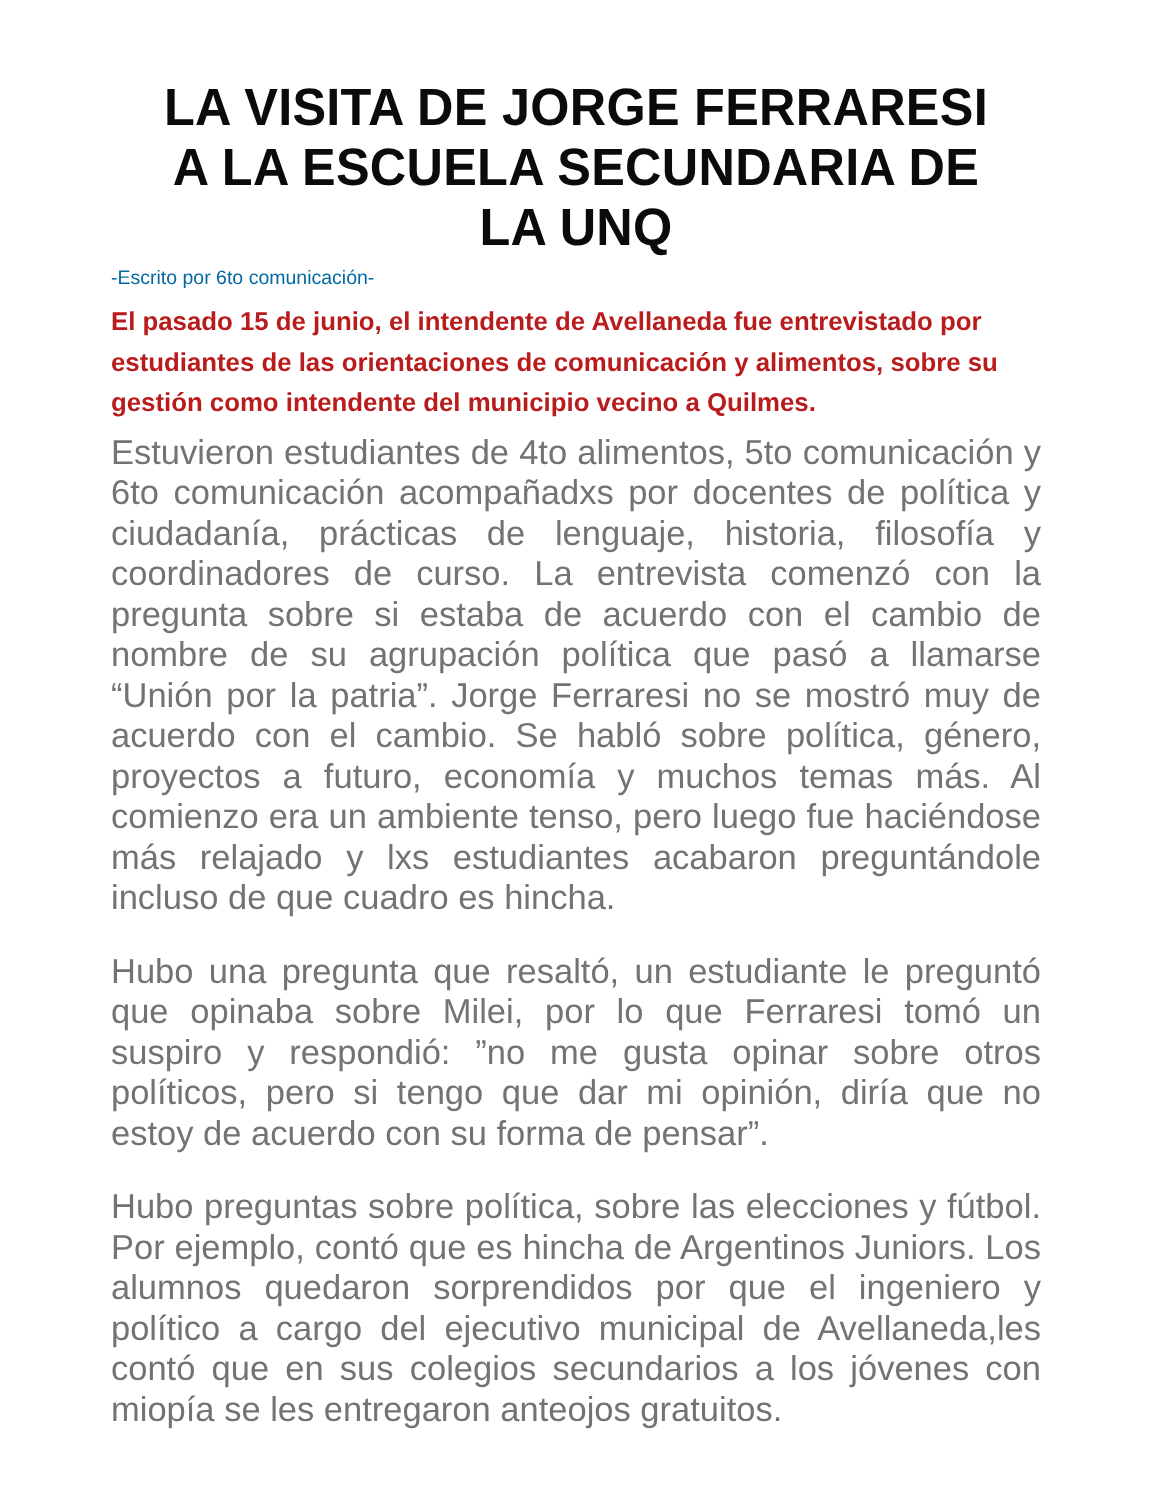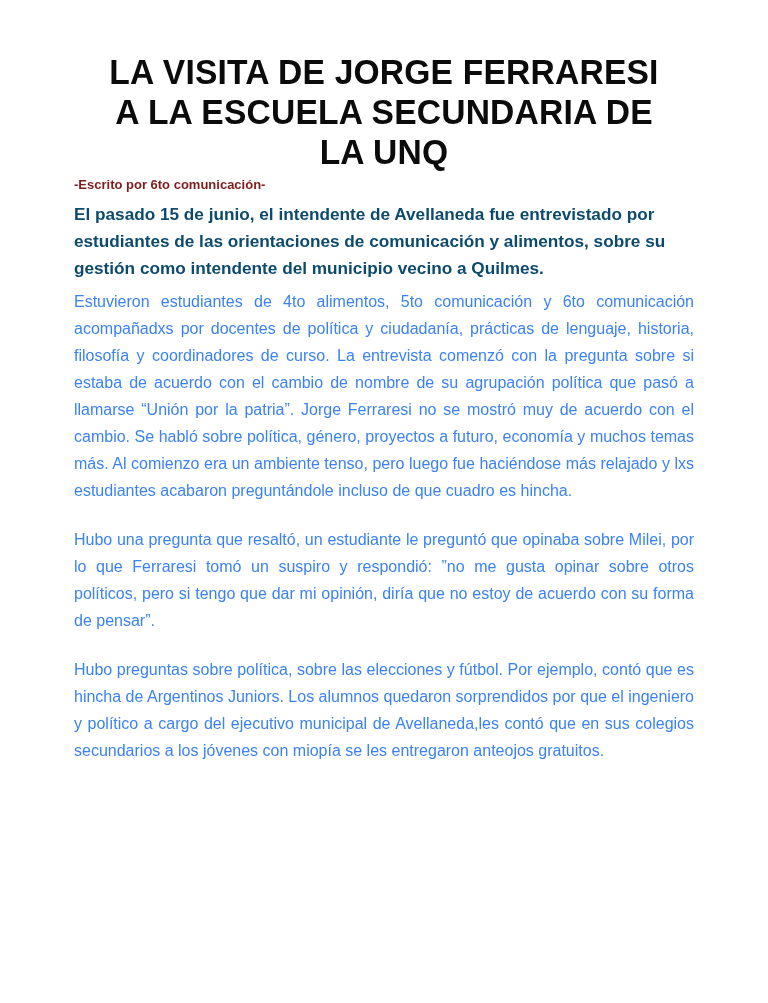--- a/index.html
+++ b/index.html
@@ -30,36 +30,35 @@
       line-height: 40px;
       letter-spacing: 0.2px;
       color: #0b0b0b;
       transform: scaleX(0.96);
     }
     .title .line { display: block; }
     .byline {
       margin: 4px 0 0 0;
       font-size: 13px;
       line-height: 18px;
-      color: #7f1d1d;
-      font-weight: bold;
+      color: #0369a1;
     }
     .lead {
       margin: 7px 0 0 0;
       font-weight: bold;
       font-size: 17.2px;
       line-height: 27px;
-      color: #0c4a6e;
+      color: #b91c1c;
     }
     .para {
       margin: 6px 0 0 0;
-      font-size: 16px;
+      font-size: 23px;
       line-height: 27px;
       text-align: justify;
-      color: #3b82f6;
+      color: #737373;
     }
     .para + .para { margin-top: 22px; }
   </style>
 </head>
 <body>
 
 <div class="page">
   <h1 class="title">
     <span class="line">LA VISITA DE JORGE FERRARESI</span>
     <span class="line">A LA ESCUELA SECUNDARIA DE</span>

